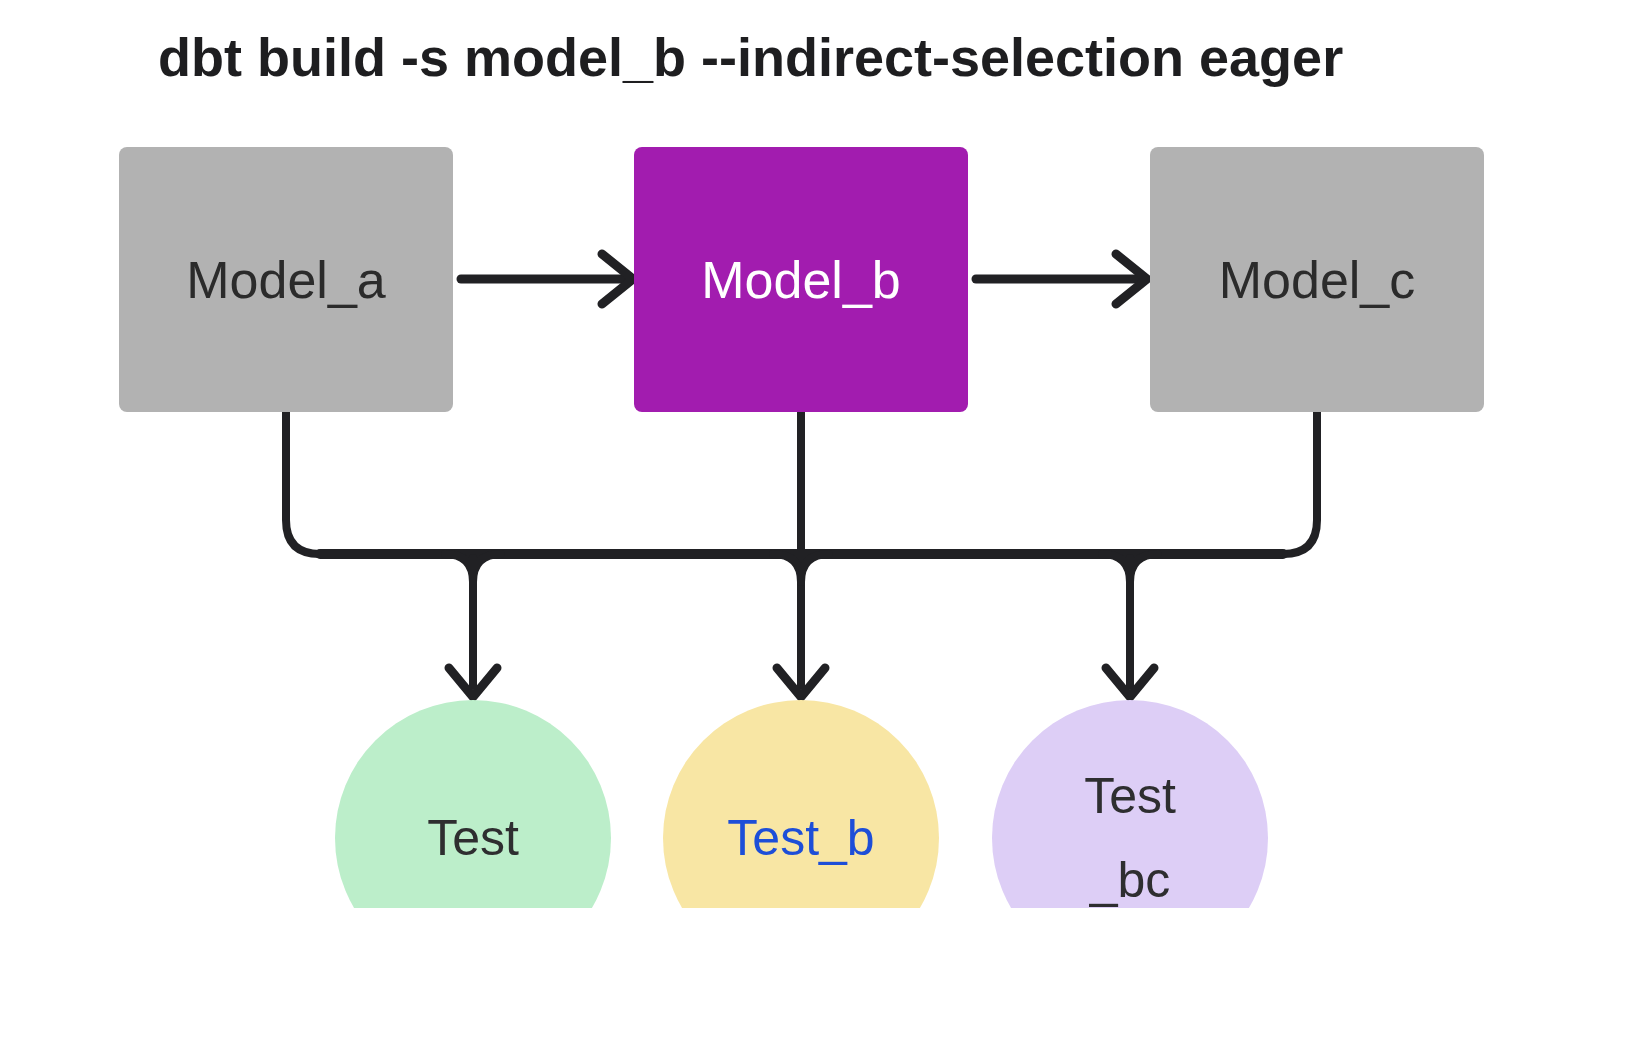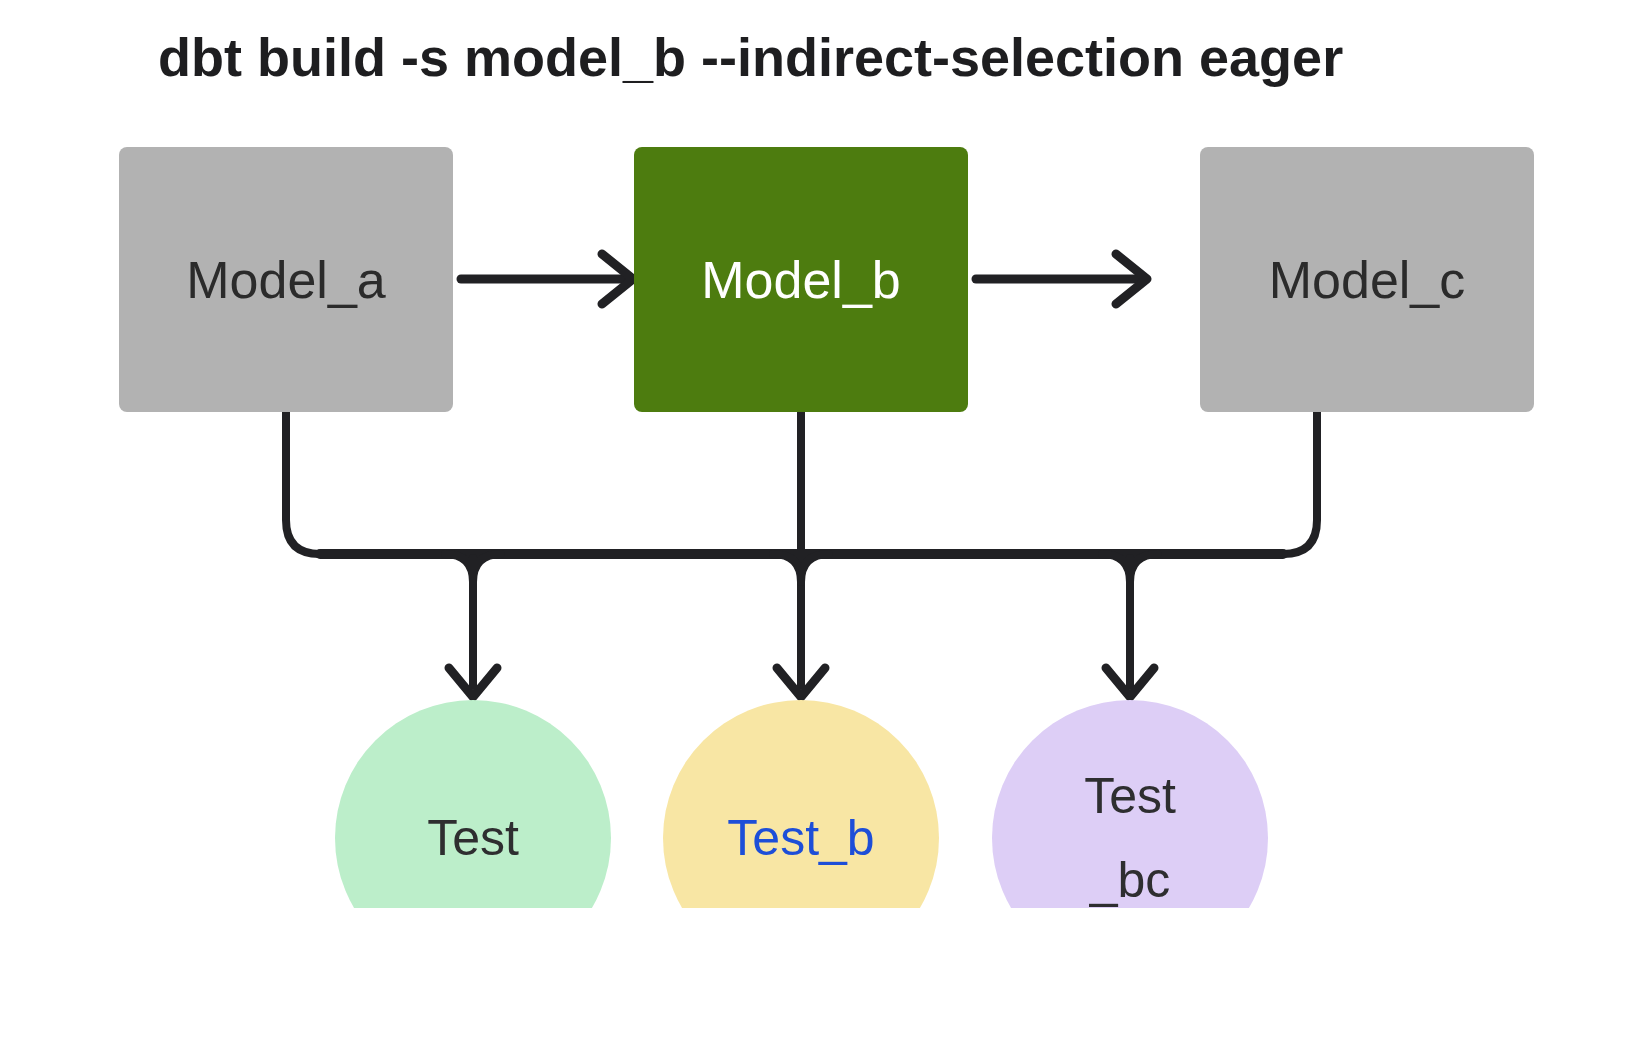--- a/index.html
+++ b/index.html
@@ -105,25 +105,25 @@
         <path d="M1130 558 V686" stroke-width="8"></path>
         <path d="M1106 668 L1130 697 L1154 668" stroke-width="9"></path>
       </g>
     </g>
   </svg>
 
   <div class="node model-box" style="left: 119px; background-color: rgb(178, 178, 178);">
     <span class="model-label" style="color: rgb(43, 43, 43);">Model_a</span>
   </div>
 
-  <div class="node model-box" style="left: 634px; background-color: #4d7c0f;">
+  <div class="node model-box" style="left: 634px; background-color: #a21caf;">
     <span class="model-label" style="color: rgb(255, 255, 255);">Model_b</span>
   </div>
 
-  <div class="node model-box" style="left: 1200px; background-color: rgb(178, 178, 178);">
+  <div class="node model-box" style="left: 1150px; background-color: rgb(178, 178, 178);">
     <span class="model-label" style="color: rgb(43, 43, 43);">Model_c</span>
   </div>
 
   <div class="node test-circle" style="left: 335px; background-color: rgb(188, 238, 202);">
     <span class="test-label" style="color: rgb(46, 46, 48);">
       <span>Test</span>
     </span>
   </div>
 
   <div class="node test-circle" style="left: 663px; background-color: rgb(248, 230, 164);">

